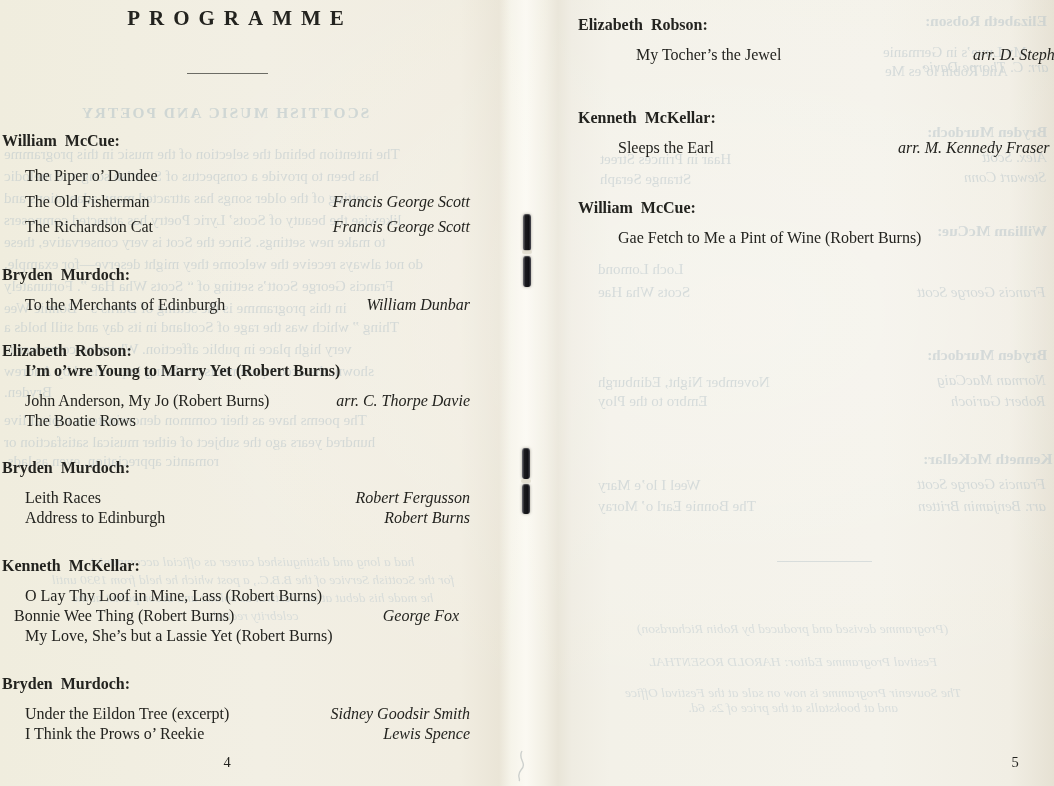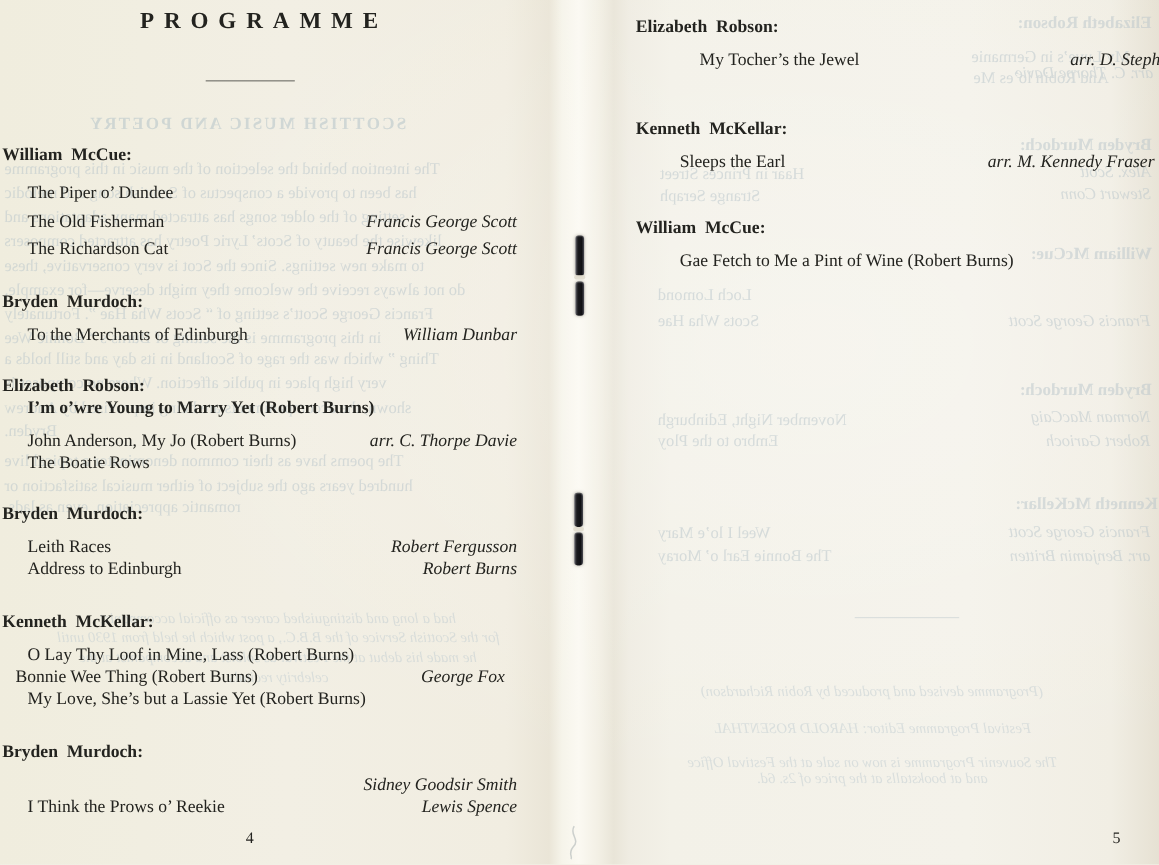--- a/index.html
+++ b/index.html
@@ -97,21 +97,21 @@
         <div class="song-row" style="left: 25px; top: 391px; width: 445px;"><span class="song-title">John Anderson, My Jo (Robert Burns)</span><span class="song-credit">arr. C. Thorpe Davie</span></div>
         <div class="song-row" style="left: 25px; top: 411px; width: 445px;"><span class="song-title">The Boatie Rows</span></div>
         <div class="sec-header" style="left: 2px; top: 458px;">Bryden Murdoch:</div>
         <div class="song-row" style="left: 25px; top: 488px; width: 445px;"><span class="song-title">Leith Races</span><span class="song-credit">Robert Fergusson</span></div>
         <div class="song-row" style="left: 25px; top: 508px; width: 445px;"><span class="song-title">Address to Edinburgh</span><span class="song-credit">Robert Burns</span></div>
         <div class="sec-header" style="left: 2px; top: 556px;">Kenneth McKellar:</div>
         <div class="song-row" style="left: 25px; top: 586px; width: 445px;"><span class="song-title">O Lay Thy Loof in Mine, Lass (Robert Burns)</span></div>
         <div class="song-row" style="left: 14px; top: 606px; width: 445px;"><span class="song-title">Bonnie Wee Thing (Robert Burns)</span><span class="song-credit">George Fox</span></div>
         <div class="song-row" style="left: 25px; top: 626px; width: 445px;"><span class="song-title">My Love, She’s but a Lassie Yet (Robert Burns)</span></div>
         <div class="sec-header" style="left: 2px; top: 674px;">Bryden Murdoch:</div>
-        <div class="song-row" style="left: 25px; top: 704px; width: 445px;"><span class="song-credit">Sidney Goodsir Smith</span></div>
+        <div class="song-row" style="left: 25px; top: 704px; width: 445px;"><span class="song-title">Under the Eildon Tree (excerpt)</span><span class="song-credit">Sidney Goodsir Smith</span></div>
         <div class="song-row" style="left: 25px; top: 724px; width: 445px;"><span class="song-title">I Think the Prows o’ Reekie</span><span class="song-credit">Lewis Spence</span></div>
       </div>
     <div class="pagenum" id="pagenum-left">4</div>
   </div>
 
   <div class="page">
     <div class="bleed" id="bleed-right">
         <div class="b-line b-header" style="top: 12px; left: 925px;"><span class="flip">Elizabeth Robson:</span></div>
         <div class="b-line b-title" style="top: 43px; left: 883px;"><span class="flip">My Luve’s in Germanie</span></div>
         <div class="b-line b-credit" style="top: 58px; right: 6px; text-align: right;"><span class="flip">arr. C. Thorpe Davie</span></div>

